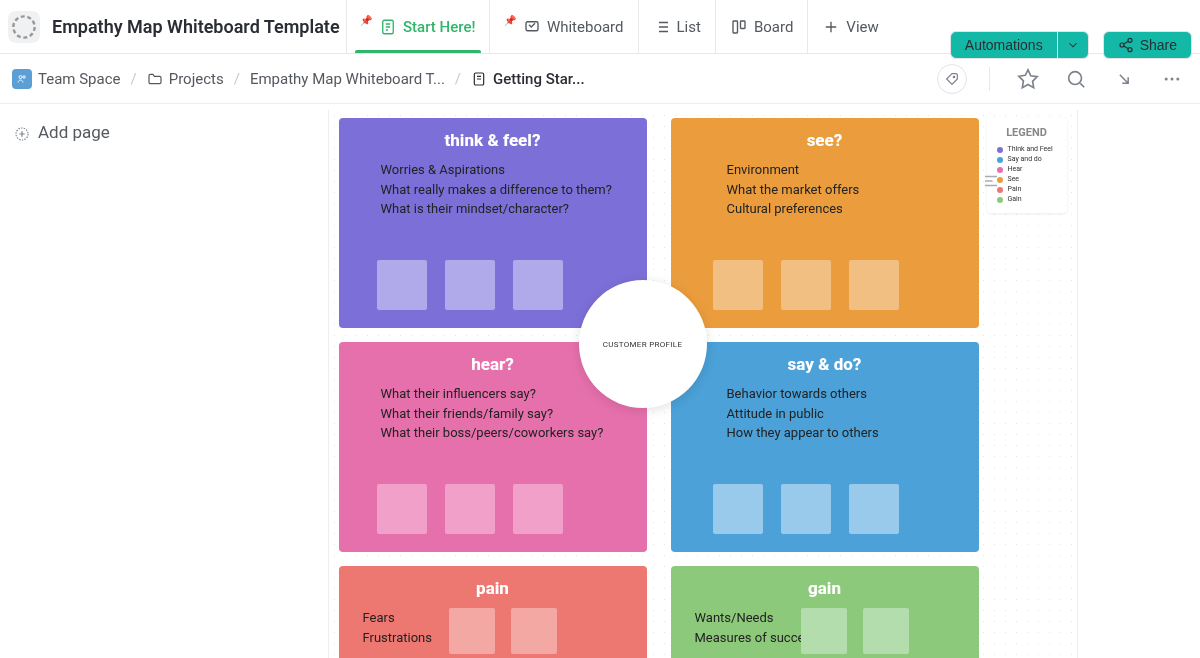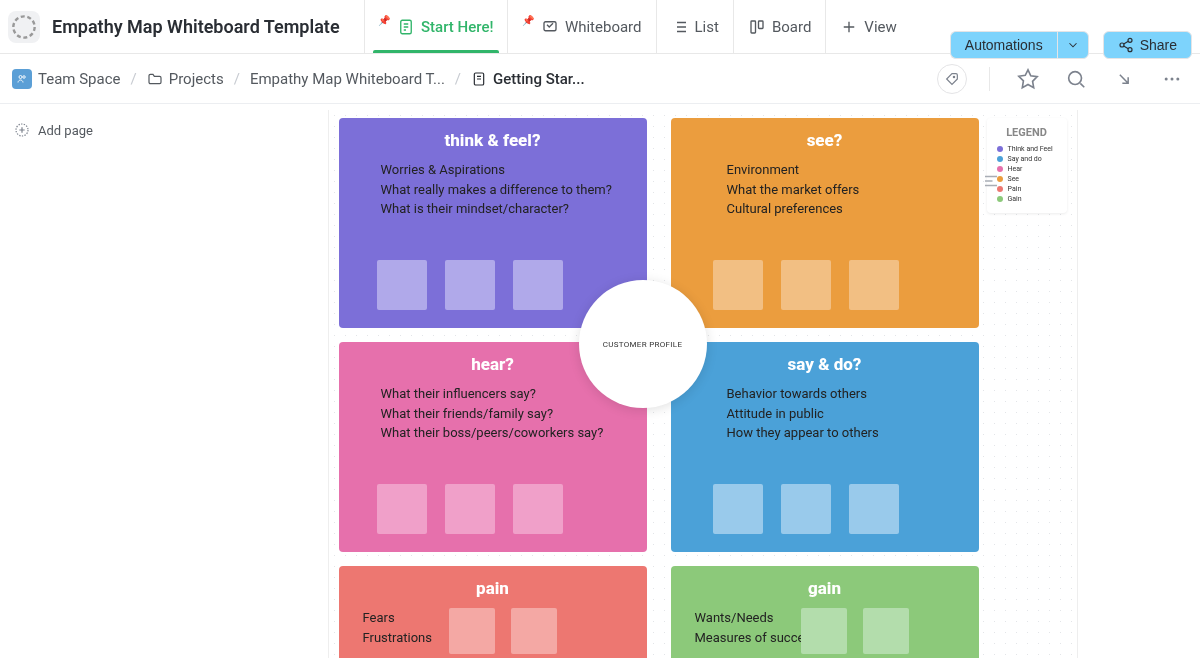--- a/index.html
+++ b/index.html
@@ -1,49 +1,49 @@
 <!DOCTYPE html>
 <html><head>
 <meta charset="utf-8">
 <style>
   * { box-sizing: border-box; margin: 0; padding: 0; }
   body { font-family: -apple-system, BlinkMacSystemFont, "Segoe UI", Roboto, sans-serif; background: #fff; color: #2a2e34; width: 1200px; height: 658px; overflow: hidden; }
   
   
   .header { display: flex; align-items: center; height: 54px; border-bottom: 1px solid #e8e8e8; padding: 0 8px; gap: 6px; }
   .app-icon { width: 32px; height: 32px; border-radius: 8px; background: #f0f1f3; display: flex; align-items: center; justify-content: center; color: #999; }
-  .doc-title { font-size: 18px; font-weight: 600; color: #2a2e34; margin-right: 18px; margin-left: 6px; }
+  .doc-title { font-size: 18px; font-weight: 600; color: #2a2e34; margin-right: 0; margin-left: 6px; }
   .tabs { display: flex; align-items: stretch; height: 100%; }
   .tab { display: flex; align-items: center; gap: 6px; padding: 0 14px; font-size: 15px; color: #54595f; cursor: pointer; position: relative; border-left: 1px solid #e8e8e8; }
   .tab:first-child { border-left: 1px solid #e8e8e8; }
   .tab.active { color: #31b56a; font-weight: 500; }
   .tab.active::after { content:""; position:absolute; bottom:0; left:8px; right:8px; height:3px; background:#31b56a; border-radius:2px 2px 0 0; }
   .tab svg { width:18px; height:18px; }
   .tab .pin { font-size: 10px; position: relative; top: -6px; color:#4f5762;}
   .spacer { flex: 1; }
-  .btn { display: flex; align-items: center; gap: 6px; height: 28px; padding: 0 14px; border:1px solid #e4e4e6; border-radius: 6px; font-size: 14px; color:#2a2e34; background:#7dd3fc; cursor:pointer;margin-top:36px;}
+  .btn { display: flex; align-items: center; gap: 6px; height: 28px; padding: 0 14px; border:1px solid #e4e4e6; border-radius: 6px; font-size: 14px; color:#2a2e34; background:#14b8a6; cursor:pointer;margin-top:36px;}
   .btn.split-l { border-radius: 6px 0 0 6px; border-right:none;}
   .btn.split-r { border-radius: 0 6px 6px 0; padding:0 8px;}
   .btn.share { margin-left: 8px; }
   
   
   .breadcrumb-row { display:flex; align-items:center; height:50px; padding: 0 12px; border-bottom:1px solid #eceef1; }
   .bc-icon { width:20px; height:20px; border-radius:4px; background:#5b9fd6; display:flex; align-items:center; justify-content:center; color:#fff; font-size:11px; margin-right:6px;}
   .crumb { display:flex; align-items:center; gap:6px; font-size:15px; color:#54595f; cursor:pointer; }
   .crumb.current { color:#2a2e34; font-weight:500;}
   .sep { color:#c7cbd1; margin: 0 10px; font-size:15px;}
   .bc-actions { display:flex; align-items:center; gap:16px; }
   .icon-btn { width:32px; height:32px; border-radius:6px; display:flex; align-items:center; justify-content:center; cursor:pointer; color:#7c828d;}
   .icon-btn.circle { border:1px solid #e4e4e6; border-radius:50%; width:30px; height:30px;}
   .bc-div { width:1px; height:24px; background:#e8e8e8; margin:0 6px;}
   
   
   .body { display:flex; height: calc(100% - 104px); }
   .sidebar-left { width: 205px; padding: 18px 14px; }
-  .add-page { display:flex; align-items:flex-end; gap:8px; font-size:13px; color:#54595f; cursor:pointer;}
+  .add-page { display:flex; align-items:flex-end; gap:8px; font-size:17px; color:#54595f; cursor:pointer;}
   .add-page svg { width:16px; height:16px; color:#7c828d;}
   
   .canvas-wrap { flex:1; display:flex; justify-content:center; padding-top:6px; overflow:hidden; background:#fff;}
   .canvas { width: 750px; background-image: radial-gradient(circle, #e3e5e8 0.8px, transparent 0.8px); background-size: 11px 11px; position:relative; border:1px solid #eee; border-top:none; border-bottom:none;}
   
   
   .grid { position:absolute; left:10px; top:8px; width:640px;}
   .row { display:flex; gap:24px; }
   .row + .row { margin-top:14px;}
   .quadrant { flex:1; height:210px; border-radius:4px; padding:12px 14px; position:relative; color:#fff;}
@@ -69,21 +69,21 @@
   .saydo-q .note { background:#99caeb;}
   .pain-q { background:#ed7771;}
   .pain-q .note { background:#f4a8a4;}
   .gain-q { background:#8cc97a;}
   .gain-q .note { background:#b3ddac;}
   
   .center-circle { position:absolute; width:128px; height:128px; background:#fff; border-radius:50%; box-shadow:0 2px 12px rgba(0,0,0,0.12); left:250px; top:170px; display:flex; align-items:center; justify-content:center; font-size:8px; font-weight:400; letter-spacing:0.3px; color:#333; z-index:5;}
   
   .legend { position:absolute; right:10px; top:8px; width:80px; background:#fff; border-radius:4px; padding:8px 6px; box-shadow:0 1px 3px rgba(0,0,0,0.08);}
   .legend-title { font-size:11px; font-weight:700; color:#888; text-align:center; margin-bottom:6px;}
-  .legend-item { display:flex; align-items:center; gap:5px; font-size:7px; color:#333; margin:2px 0 2px 4px;}
+  .legend-item { display:flex; align-items:flex-end; gap:5px; font-size:7px; color:#333; margin:2px 0 2px 4px;}
   .dot { width:6px; height:6px; border-radius:50%;}
   
   
   .sidebar-right { width:48px; display:flex; flex-direction:column; align-items:center; gap:20px; padding-top:60px;}
   .tool { width:28px; height:28px; display:flex; align-items:center; justify-content:center; color:#a8adb5; cursor:pointer;}
   .tool svg { width:22px; height:22px;}
   .right-float { position:absolute; right:200px; top:172px; color:#a8adb5;}
   
   svg { stroke: currentColor; fill: none; stroke-width: 1.8; }
 </style>

